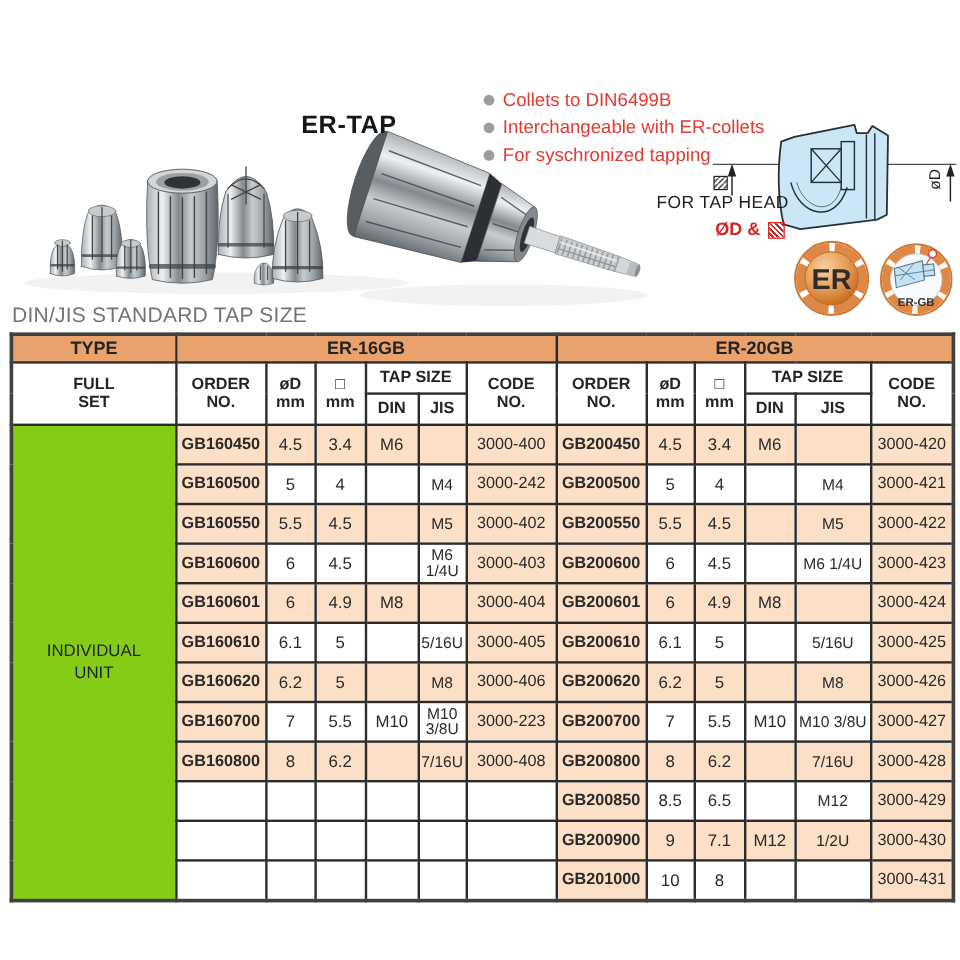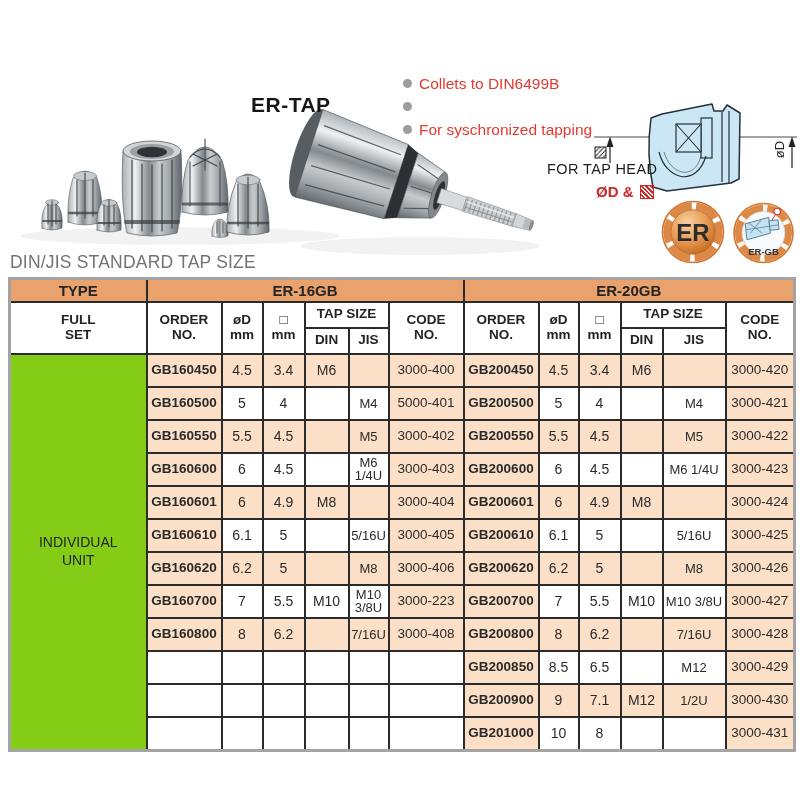--- a/index.html
+++ b/index.html
@@ -25,21 +25,21 @@
   .lbl-axis{position:absolute;left:768px;top:142px;width:22px;font-size:13px;color:#1d1d1d;
     transform:rotate(-90deg);transform-origin:center;text-align:center;}
   
   .section-heading{
     position:absolute;left:10px;top:252px;font-size:17.5px;font-weight:normal;color:#737373;
     letter-spacing:.2px;
   }
   
   table.tap{
     position:absolute;left:8px;top:277px;width:785px;border-collapse:collapse;table-layout:fixed;
-    border:3px solid #a3a3a3;
+    border:3px solid #404040;
   }
   table.tap th,table.tap td{
     border:2px solid #2b2b2b;text-align:center;vertical-align:middle;
     padding:0;overflow:hidden;
   }
   tr.h1row{height:23px;}
   tr.h2row th{height:24px;}
   tr.h3row th{height:24px;}
   .h1{background:#eaa26c;font-size:15px;font-weight:bold;color:#242424;}
   .h2{background:#fff;font-size:13.5px;font-weight:bold;color:#242424;line-height:1.1;}
@@ -189,20 +189,21 @@
 
   <div class="product-title">ER-TAP</div>
 
   <ul class="features">
     <li>
       <span class="dot"></span>
       <span class="feature-text">Collets to DIN6499B</span>
     </li>
     <li>
       <span class="dot"></span>
+      <span class="feature-text">Interchangeable with ER-collets</span>
     </li>
     <li>
       <span class="dot"></span>
       <span class="feature-text">For syschronized tapping</span>
     </li>
   </ul>
 
   <div class="lbl-tap-head">FOR TAP HEAD</div>
   <div class="lbl-od">
     <span>ØD &amp;</span>
@@ -279,21 +280,21 @@
           <td class="value-cell peach">M6</td>
           <td class="value-cell jis peach"></td>
           <td class="code-cell peach">3000-420</td>
         </tr>
         <tr>
           <td class="order-cell peach">GB160500</td>
           <td class="value-cell">5</td>
           <td class="value-cell">4</td>
           <td class="value-cell"></td>
           <td class="value-cell jis">M4</td>
-          <td class="code-cell peach">5000-401</td>
+          <td class="code-cell peach">3000-242</td>
           <td class="order-cell peach">GB200500</td>
           <td class="value-cell">5</td>
           <td class="value-cell">4</td>
           <td class="value-cell"></td>
           <td class="value-cell jis">M4</td>
           <td class="code-cell peach">3000-421</td>
         </tr>
         <tr>
           <td class="order-cell peach">GB160550</td>
           <td class="value-cell peach">5.5</td>

